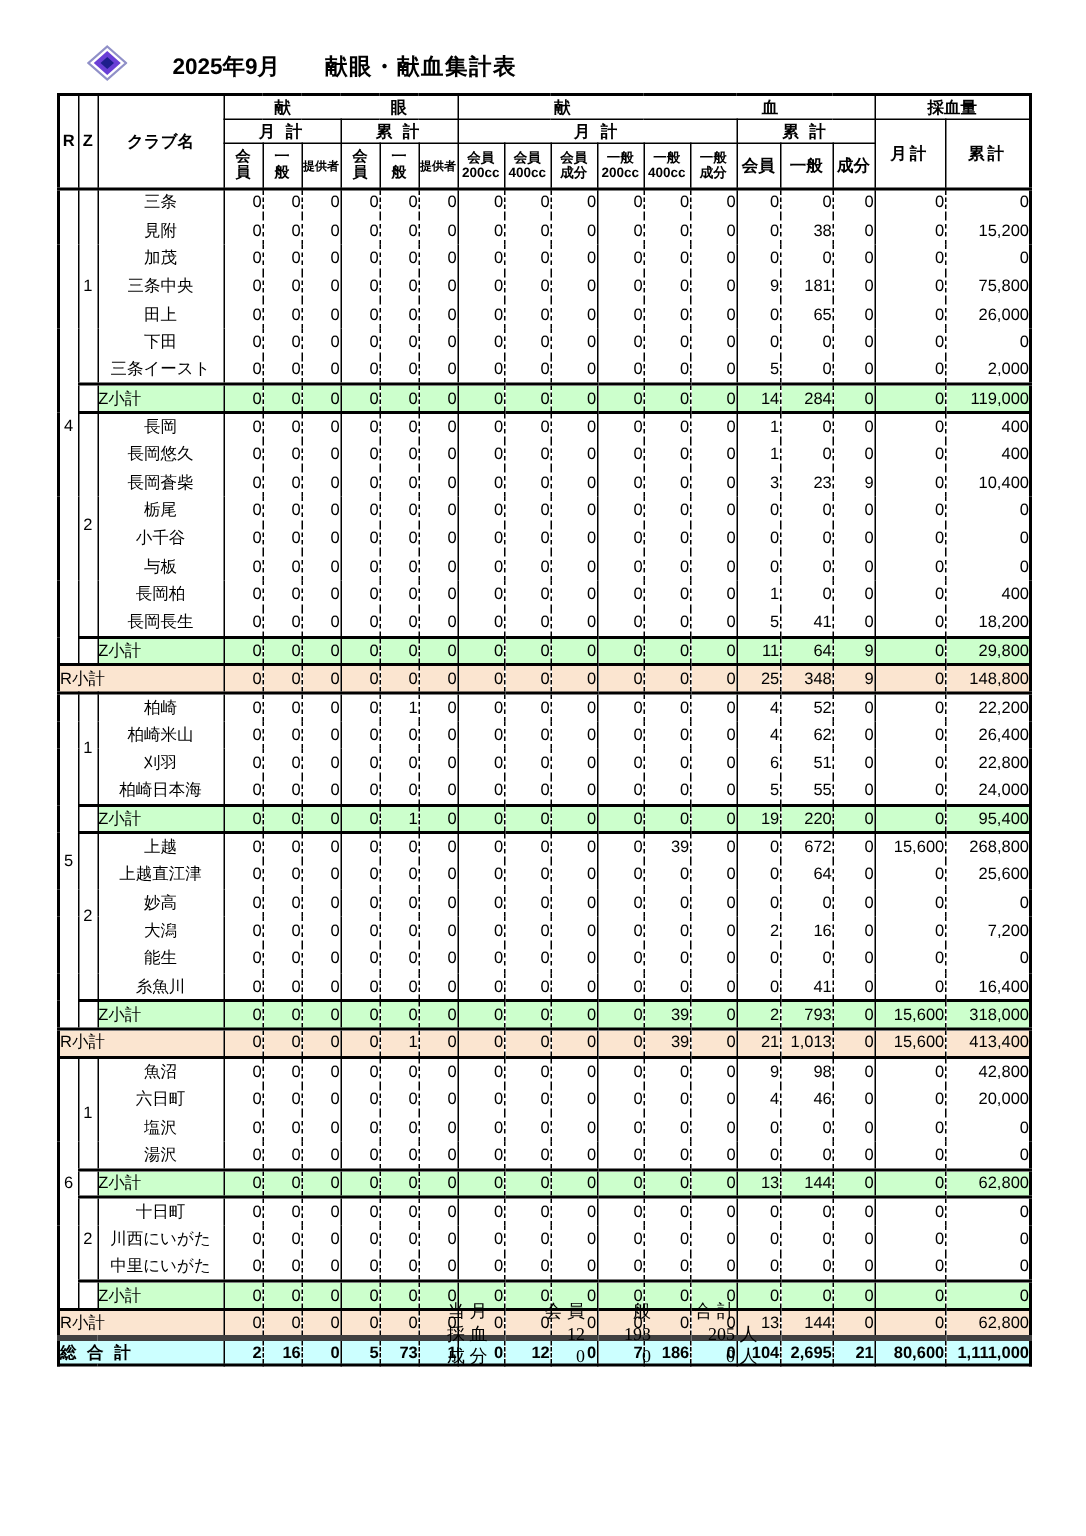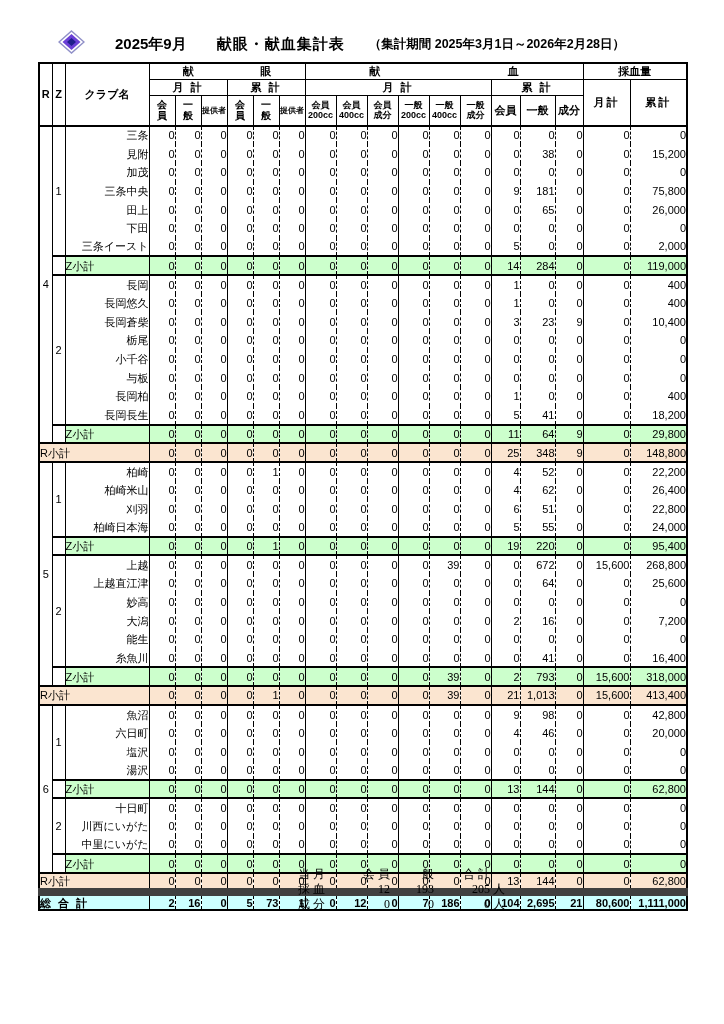--- a/index.html
+++ b/index.html
@@ -23,32 +23,32 @@
   thead tr.h3 th{height:30px;}
   thead{border-bottom:2px solid #000;}
   .gflex{display:flex;width:100%;}
   .gflex span{flex:1;text-align:center;}
   .v10{font-size:10px;line-height:11px;font-weight:bold;}
   .cc9{font-size:9px;line-height:10.5px;font-weight:bold;}
   .tiny{font-size:8px;font-weight:bold;}
 
   tbody td{height:18.7px;font-size:11px;line-height:12px;}
   td.num{text-align:right;padding-right:3px;}
-  td.name{text-align:right;padding-left:3px;border-left:1px solid #000;}
+  td.name{text-align:center;padding-left:3px;border-left:1px solid #000;}
   td.rcol{text-align:center;}
   td.zcol{text-align:center;border-left:1px solid #000;}
   td.zempty{border-left:1px solid #000;background:#fff;}
   td.label3{text-align:left;}
   .bs{border-left:1px solid #000;}
   .bd{border-left:1px dashed #000;}
 
   tr.zsub td{border-top:2px solid #000;border-bottom:2px solid #000;}
   tr.zsub td:not(.zempty){background:var(--green,#ccffcc);}
   tr.rsub td{border-top:2px solid #000;border-bottom:2px solid #000;background:var(--peach,#fbe5d0);}
-  tr.total td{border-top:8px solid #404040;background:var(--cyan,#ccffff);font-weight:bold;}
+  tr.total td{border-top:4px solid #404040;background:var(--cyan,#ccffff);font-weight:bold;}
   tr.total td.label3{letter-spacing:2px;}
 
   
   .footer-summary{position:absolute;top:867px;left:298px;font-family:"Liberation Serif",serif;font-size:12px;line-height:15px;}
   .fs-row{display:grid;grid-template-columns:46px 46px 44px 56px 16px;}
   .fs-label{text-align:left;}
   .fs-h{text-align:right;}
   .fs-num{text-align:right;}
   .fs-unit{text-align:left;padding-left:3px;}
 </style>
@@ -58,21 +58,20 @@
 <div class="titlebar">
   <span class="logo">
     <svg width="27" height="24" viewBox="0 0 27 24">
       <polygon id="lg-outer" points="13.5,1 26,12 13.5,23 1,12" fill="#ffffff" stroke="#9090c8" stroke-width="1.5"></polygon>
       <polygon id="lg-mid" points="13.5,4 22.5,12 13.5,20 4.5,12" fill="#6a3fd6"></polygon>
       <polygon id="lg-core" points="13.5,8 18,12 13.5,16 9,12" fill="#1e1e8c"></polygon>
     </svg>
   </span>
   <span class="title-date">2025年9月</span>
   <span class="title-main">献眼・献血集計表</span>
-  <span class="title-period">（集計期間 2025年3月1日～2026年2月28日）</span>
 </div>
 
 <table class="main">
     <colgroup>
       <col style="width: 13px;">
       <col style="width: 13px;">
       <col style="width: 84px;">
       <col style="width: 26px;">
       <col style="width: 26px;">
       <col style="width: 26px;">

